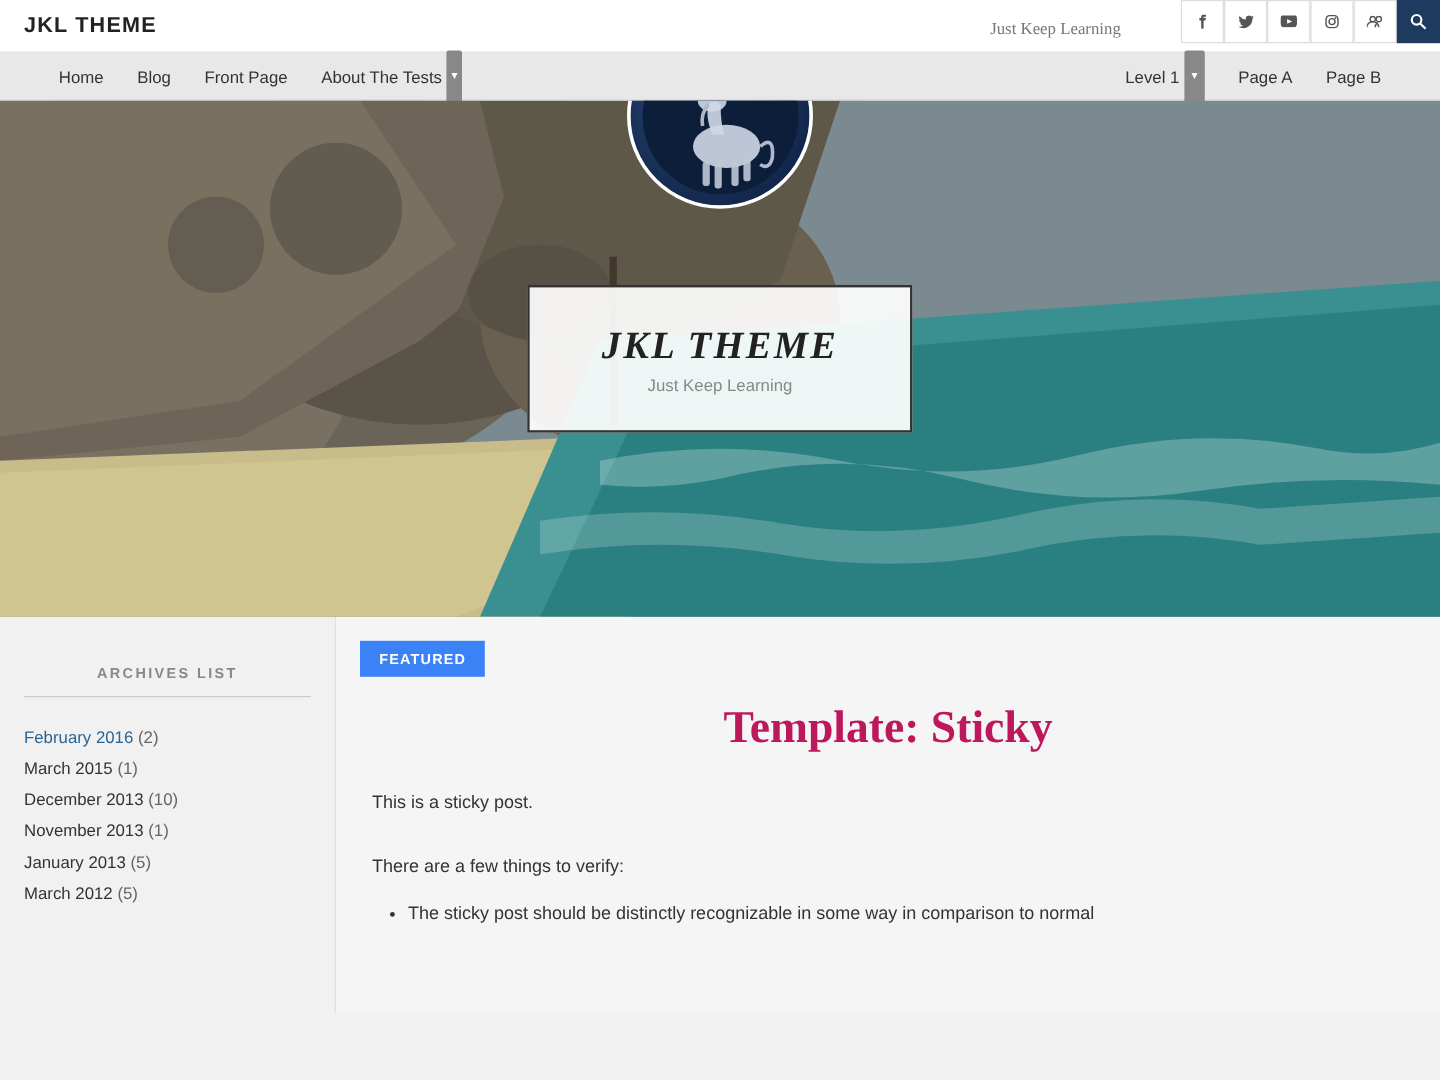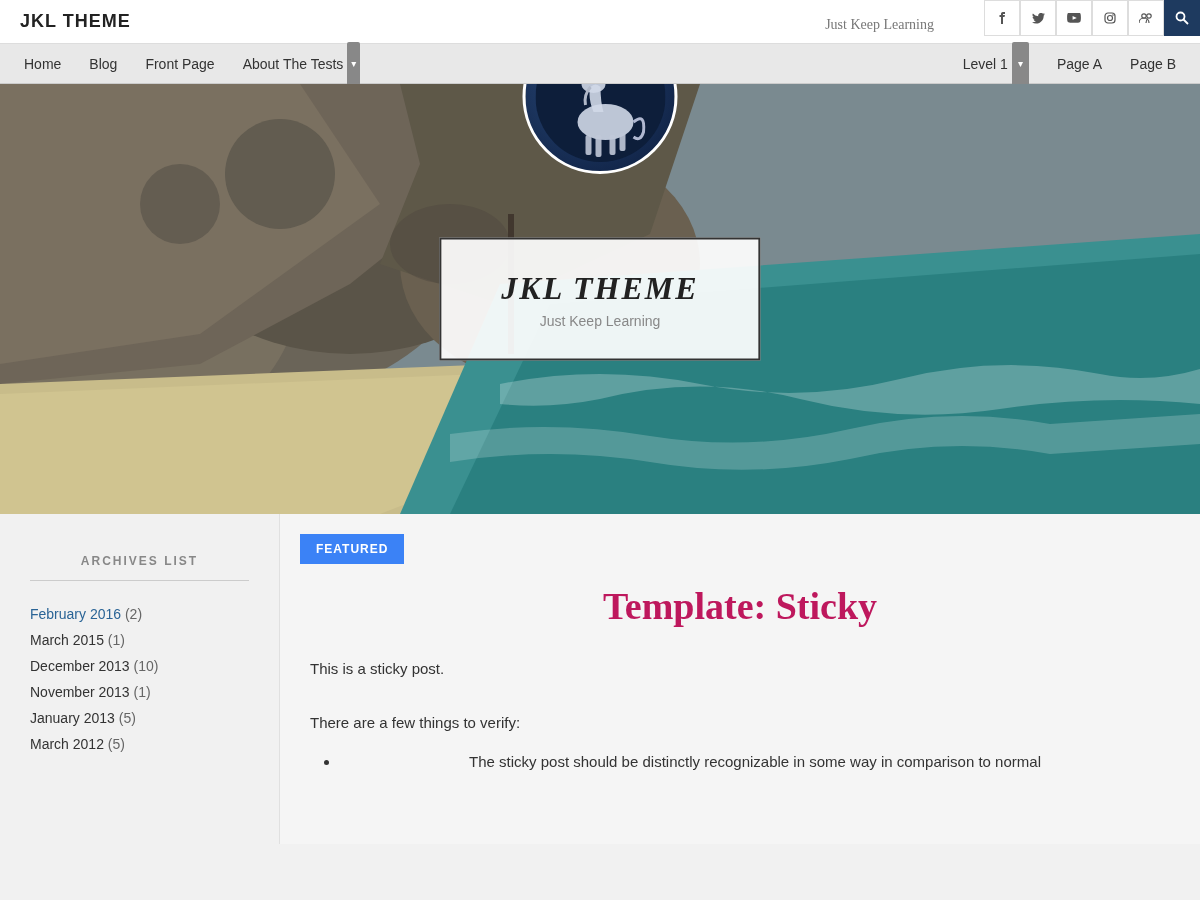--- a/index.html
+++ b/index.html
@@ -48,21 +48,21 @@
       color: #fff;
       font-size: 16px;
       cursor: pointer;
     }
 
     
     #nav-bar {
       background: #e8e8e8;
       display: flex;
       align-items: center;
-      padding: 0 10px;
+      padding: 0 35px;
       height: 40px;
       border-bottom: 1px solid #ccc;
     }
     .nav-item {
       font-family: Arial, sans-serif;
       font-size: 14px;
       color: #333;
       padding: 0 14px;
       height: 40px;
       line-height: 40px;
@@ -188,21 +188,21 @@
     #content-area {
       display: flex;
       background: #f1f1f1;
       min-height: 330px;
     }
 
     
     #sidebar {
       width: 280px;
       flex-shrink: 0;
-      padding: 40px 30px;
+      padding: 40px 20px;
       background: #f1f1f1;
       border-right: 1px solid #e0e0e0;
     }
     #archives-title {
       font-family: Arial, sans-serif;
       font-size: 12px;
       letter-spacing: 2px;
       color: #888;
       text-align: center;
       margin-bottom: 12px;
@@ -264,21 +264,20 @@
     }
     #post-body p {
       margin-bottom: 14px;
       margin-top: 28px;
     }
     #post-body ul {
       padding-left: 30px;
     }
     #post-body li {
       margin-bottom: 22px;
-      text-align: center;
     }
   </style>
 </head>
 <body>
 
 <div id="top-bar">
   <span id="site-title-top">JKL THEME</span>
 
   <div style="position:absolute; right:0; top:0; display:flex; align-items:center;">
     <span style="font-size:14px; color:#777; margin-right:50px; margin-top:13px;">Just Keep Learning</span>

